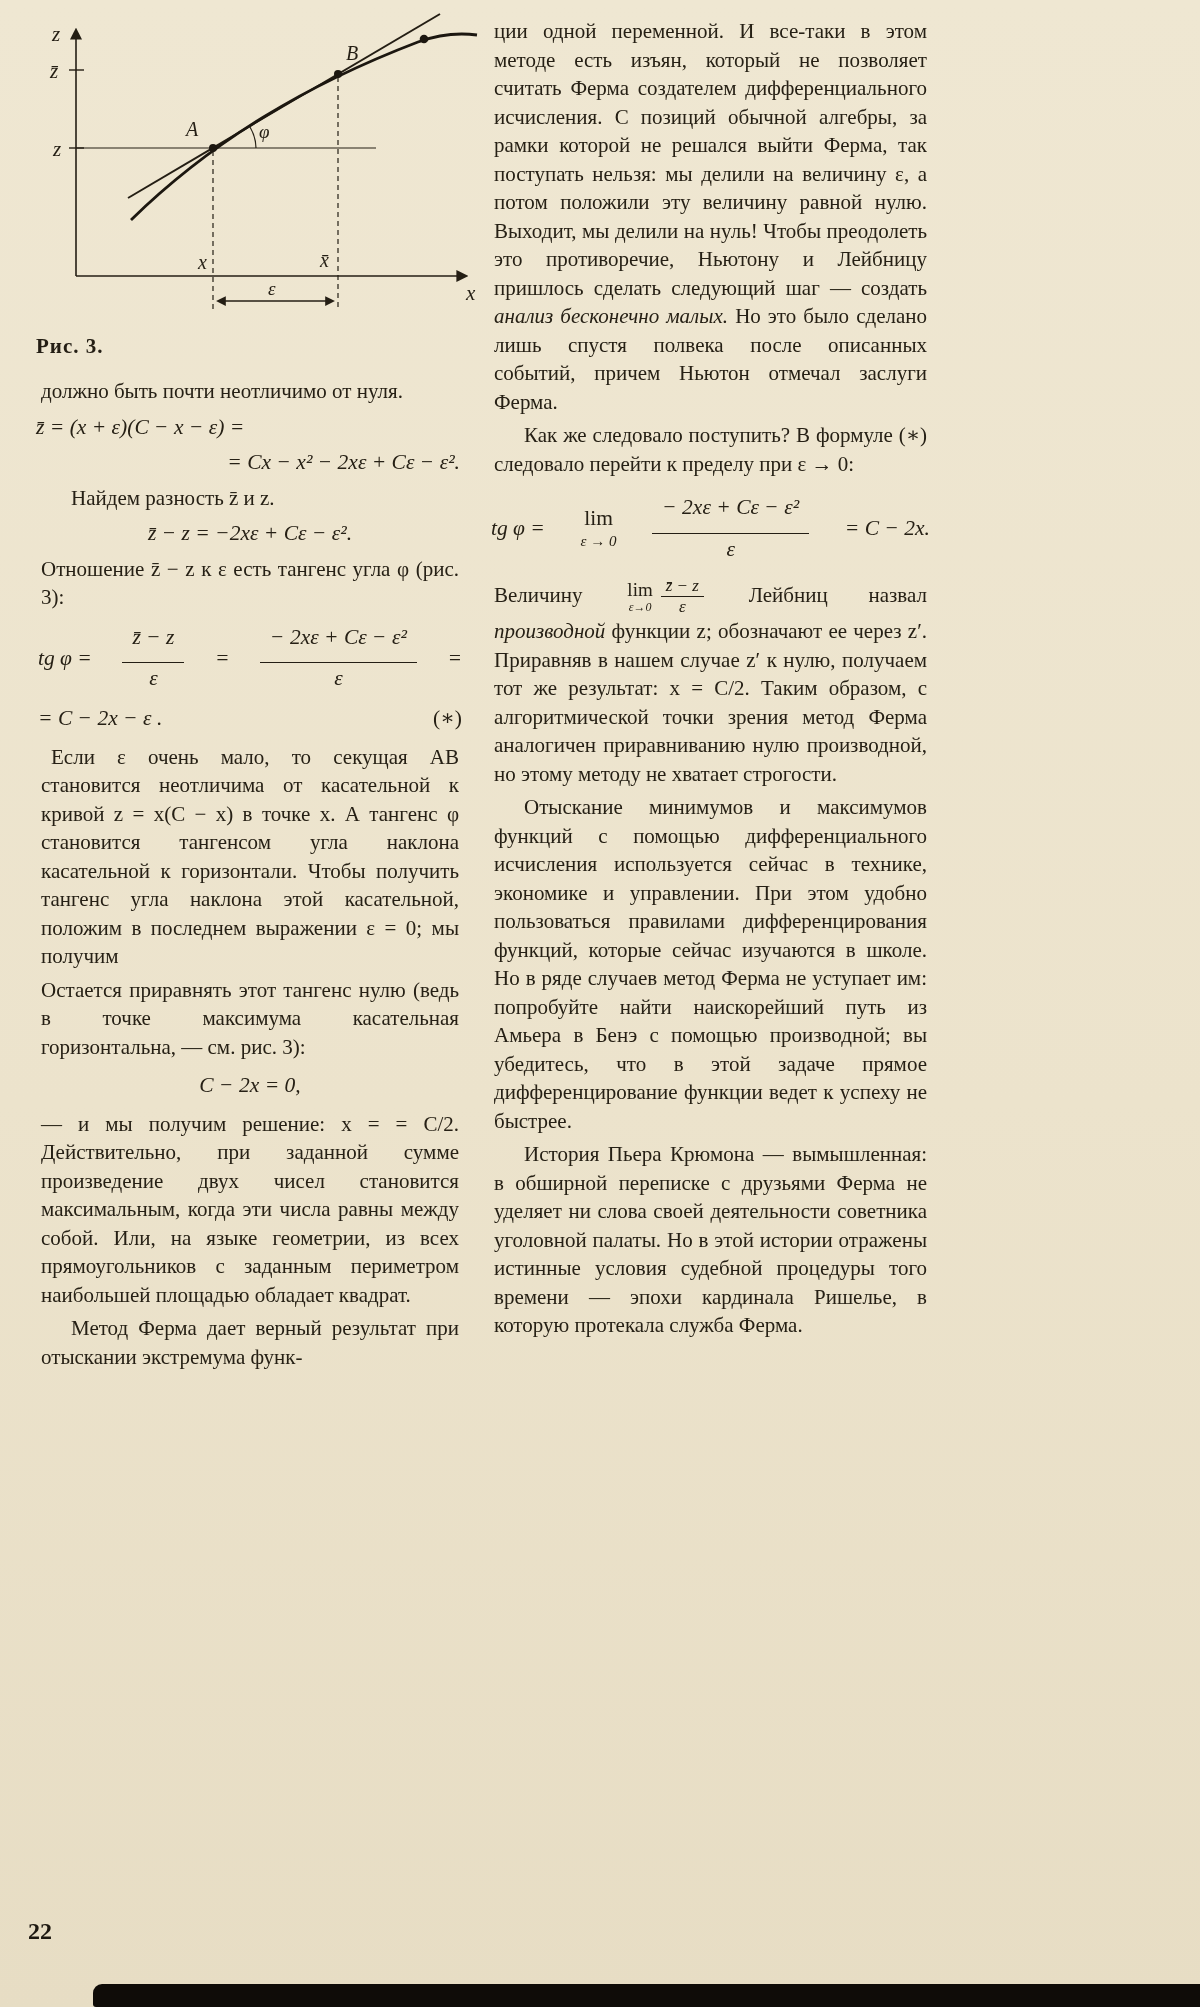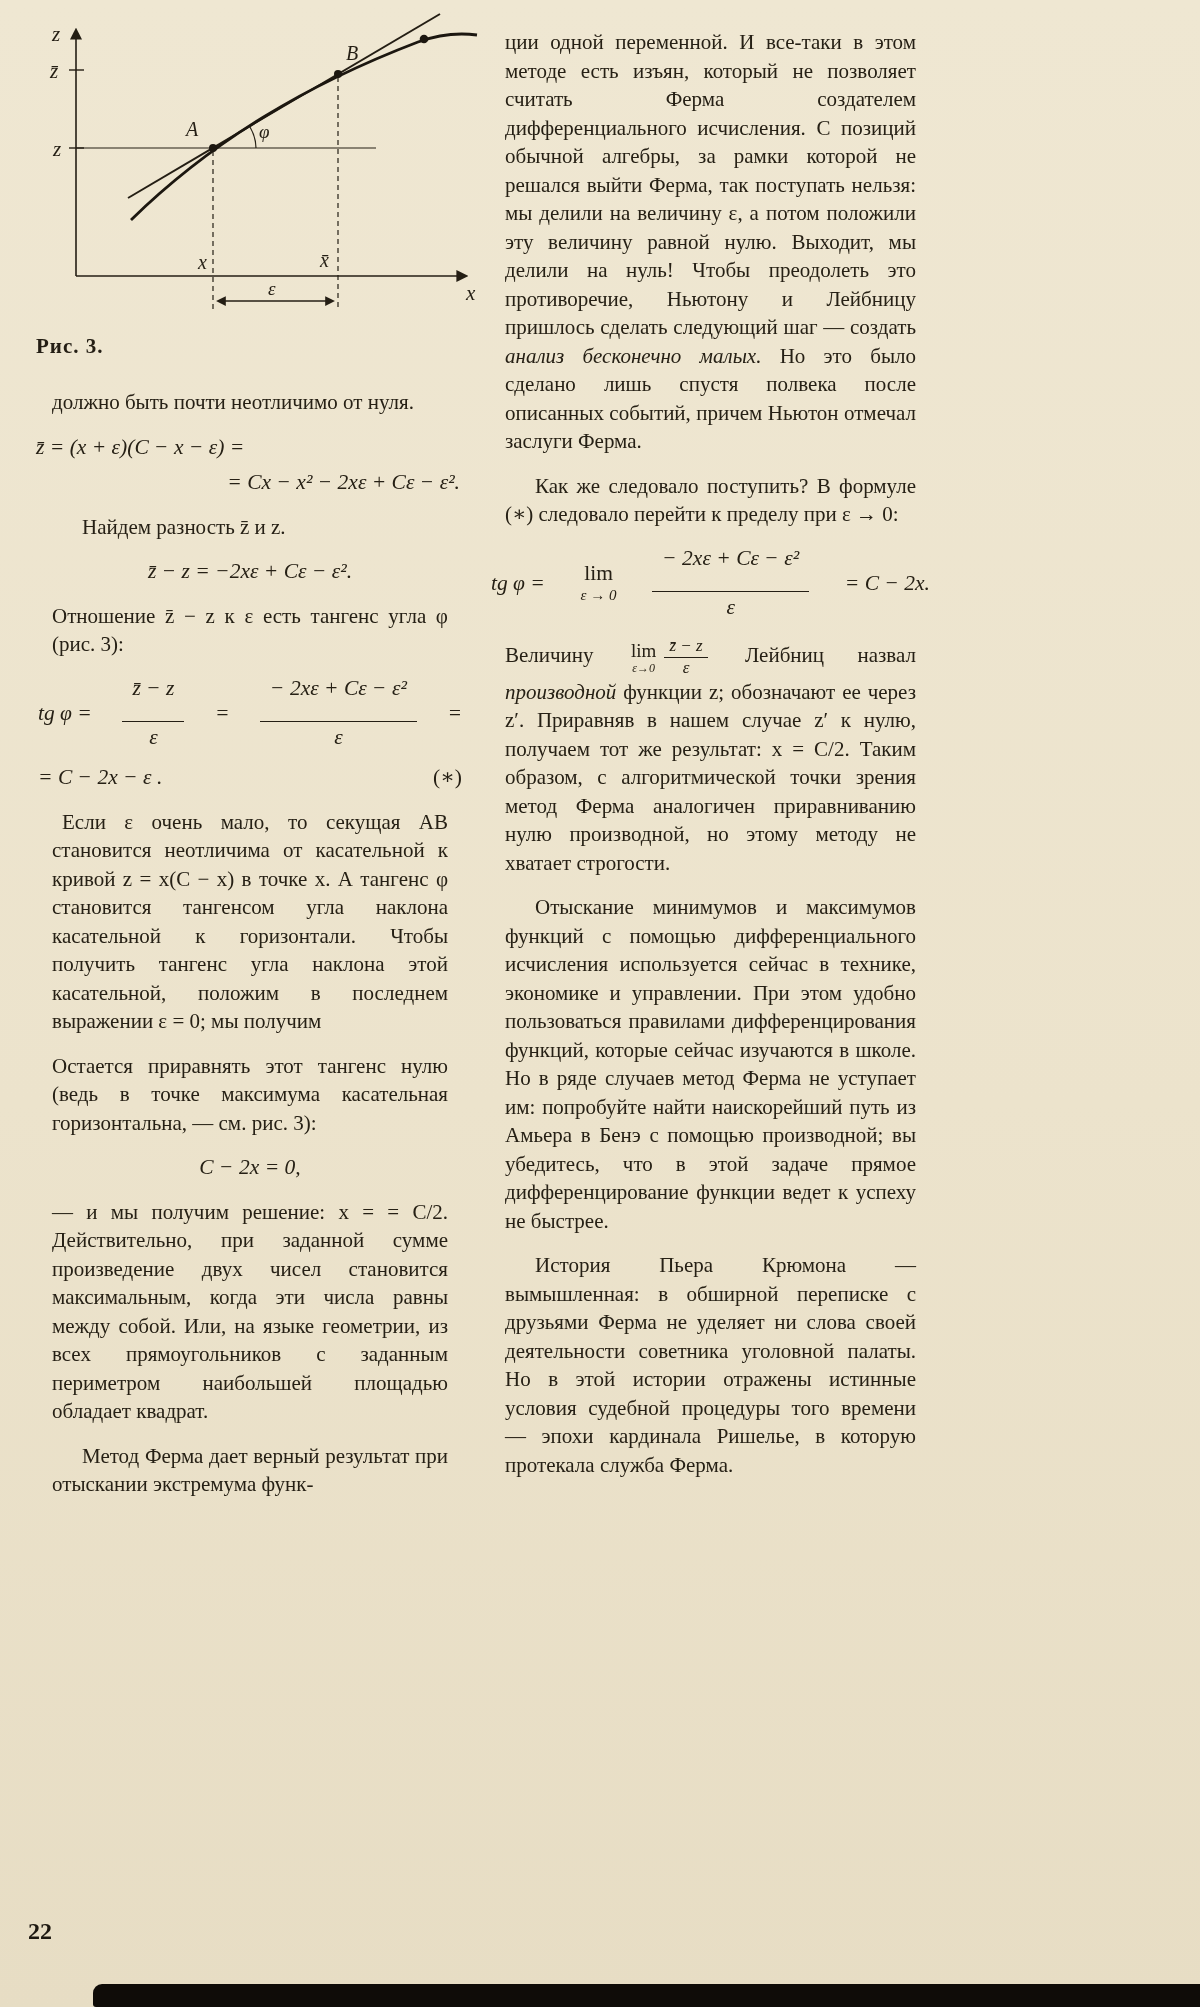--- a/index.html
+++ b/index.html
@@ -19,38 +19,38 @@
   .fig-caption {
     font-weight: bold; font-size: 21px; letter-spacing: 1px;
     margin: 10px 0 0 8px; color: #241e14;
   }
   .col {
     position: absolute; font-size: 21px; line-height: 28.5px;
     text-align: justify; color: #262015;
   }
   .col-left  { left: 36px;  top: 372px; width: 428px; }
   .col-right { left: 489px; top: 12px;  width: 443px; }
-  .col p { margin: 16px; }
+  .col p { margin: 5px; }
   .ind   { text-indent: 30px; }
   .ind-sm{ text-indent: 10px; }
   em { font-style: italic; }
   .math { font-style: italic; }
   .disp {
     font-style: italic; font-size: 21.5px; margin: 7px 0;
   }
   .disp-center { text-align: center; }
   .disp-left   { text-align: left; }
   .disp-right  { text-align: right; padding-right: 4px; }
   .eq-row {
     display: flex; align-items: center; justify-content: space-between;
     font-style: italic; font-size: 21.5px; margin: 12px 0 10px;
     padding: 0 2px;
   }
   .frac { display: inline-block; text-align: center; vertical-align: middle; line-height: 1.25; }
-  .frac .num { display: block; padding: 0 10px 20px; border-bottom: 1.6px solid #241e14; }
+  .frac .num { display: block; padding: 0 10px 12px; border-bottom: 1.6px solid #241e14; }
   .frac .den { display: block; padding-top: 2px; }
   .lim { display: inline-flex; flex-direction: column; align-items: center; font-style: normal; line-height: 1; vertical-align: middle; }
   .lim .lim-top { font-style: normal; }
   .lim .lim-sub { font-size: 15px; margin-top: 4px; font-style: italic; }
   .lim-inline { font-size: 19px; margin: 0 4px; }
   .lim-inline .lim-sub { font-size: 12px; margin-top: 2px; }
   .frac-inline { font-size: 17px; line-height: 1.1; margin: 0 4px; }
   .frac-inline .num { padding: 0 5px 1px; border-bottom: 1.3px solid #241e14; }
   .frac-inline .den { padding-top: 1px; }
   .eq-tag { font-style: normal; }

